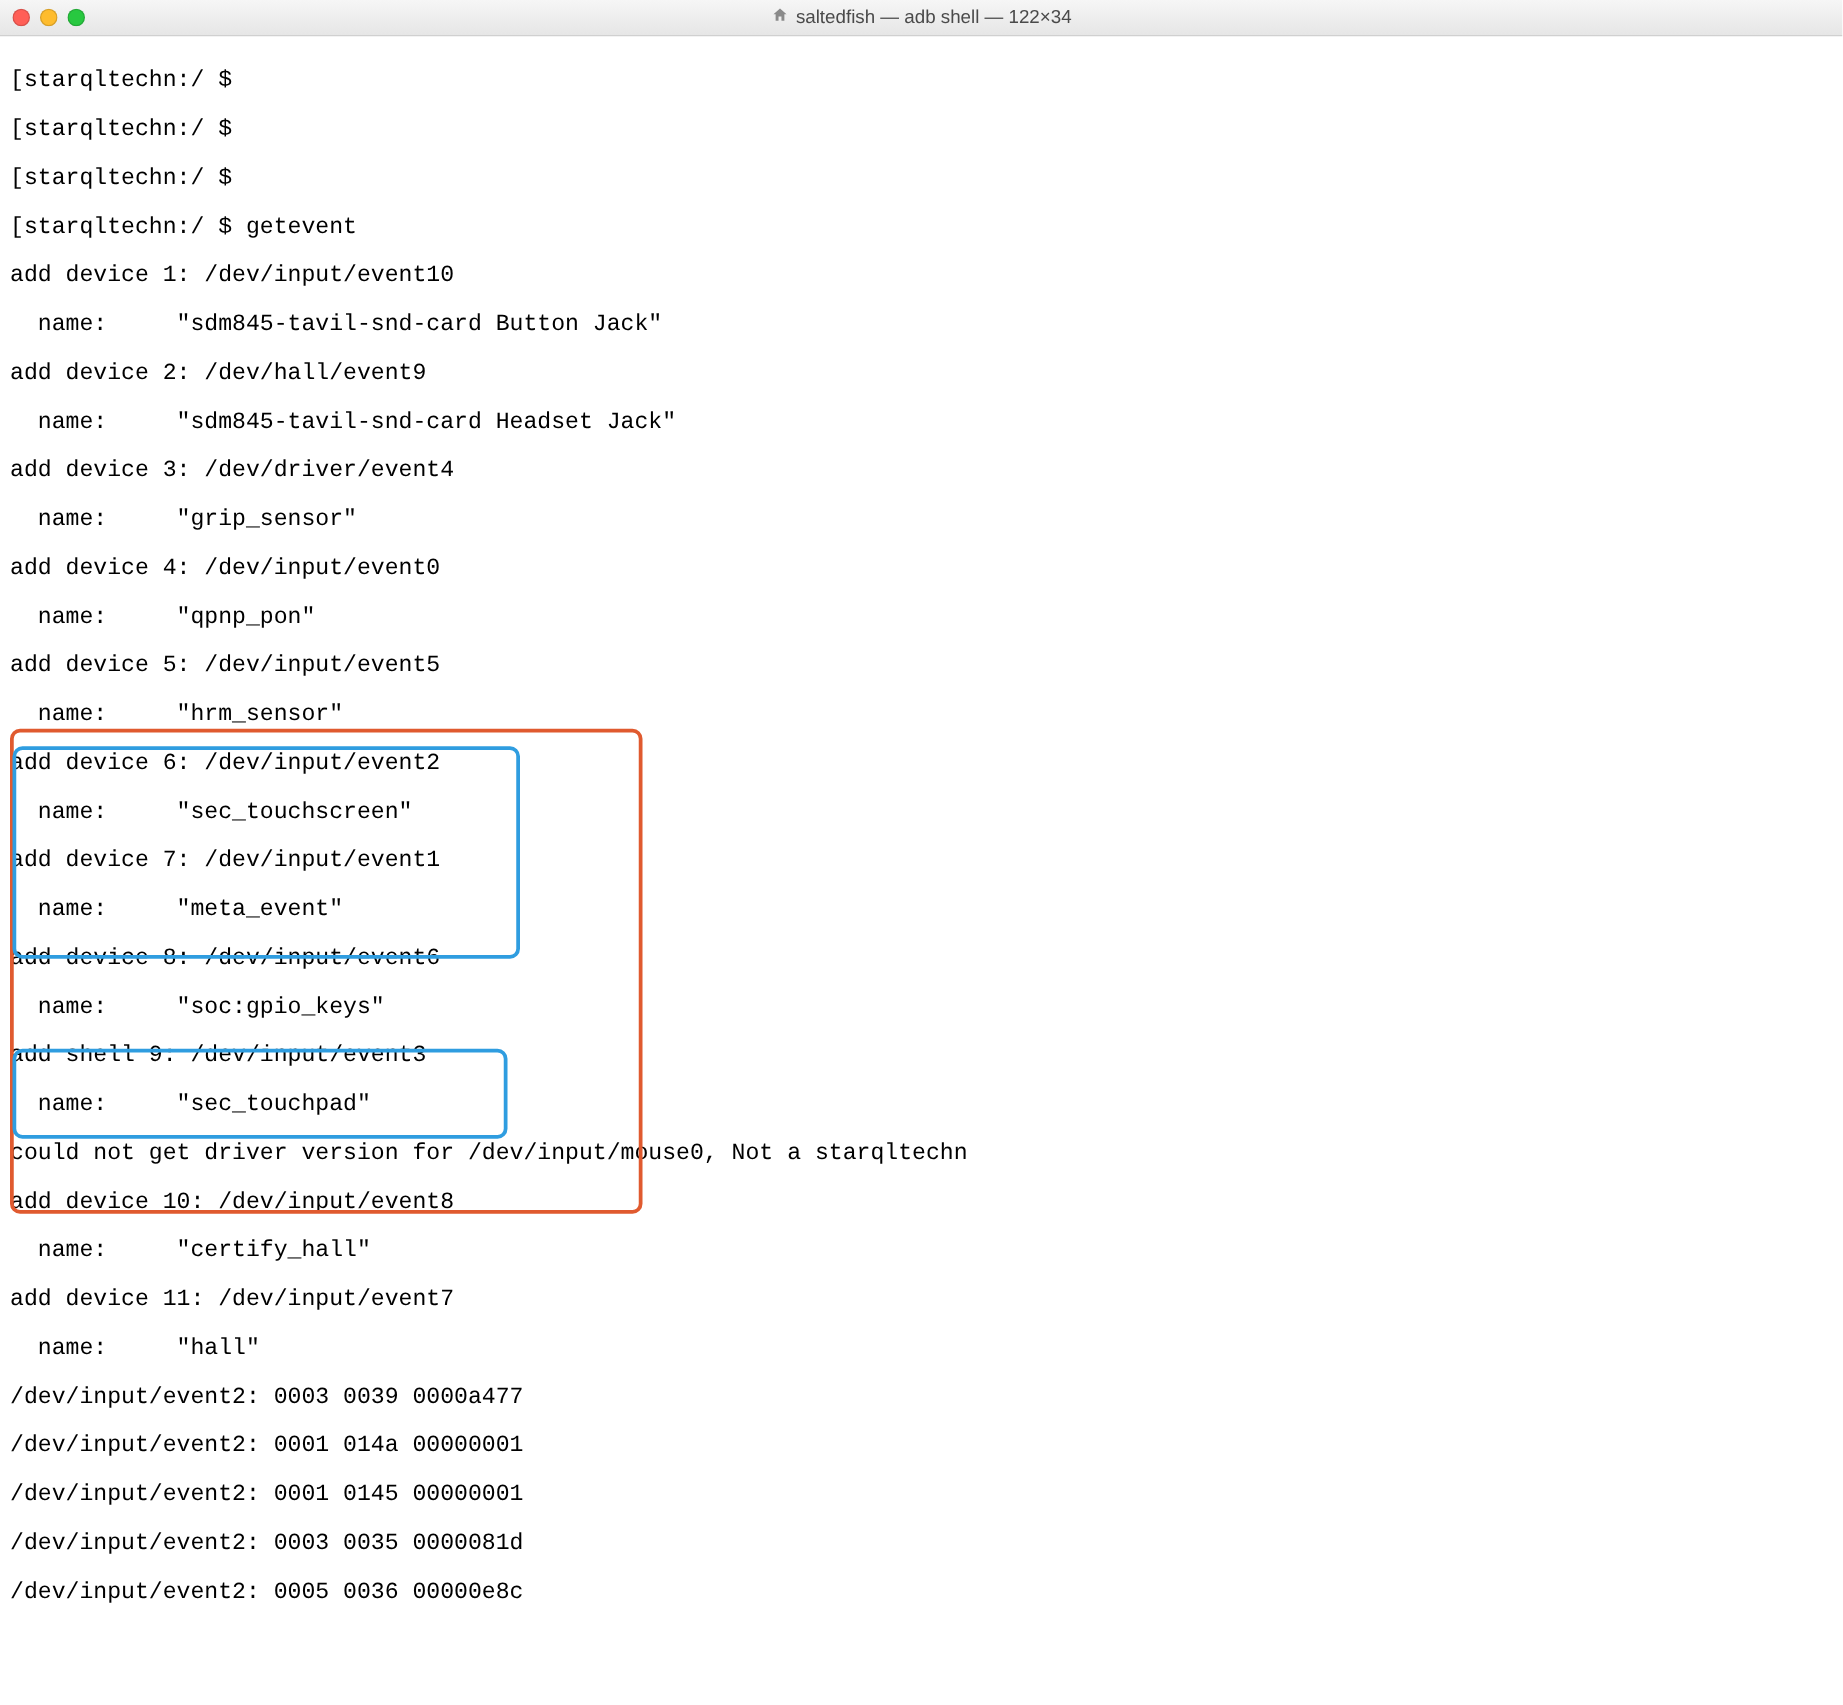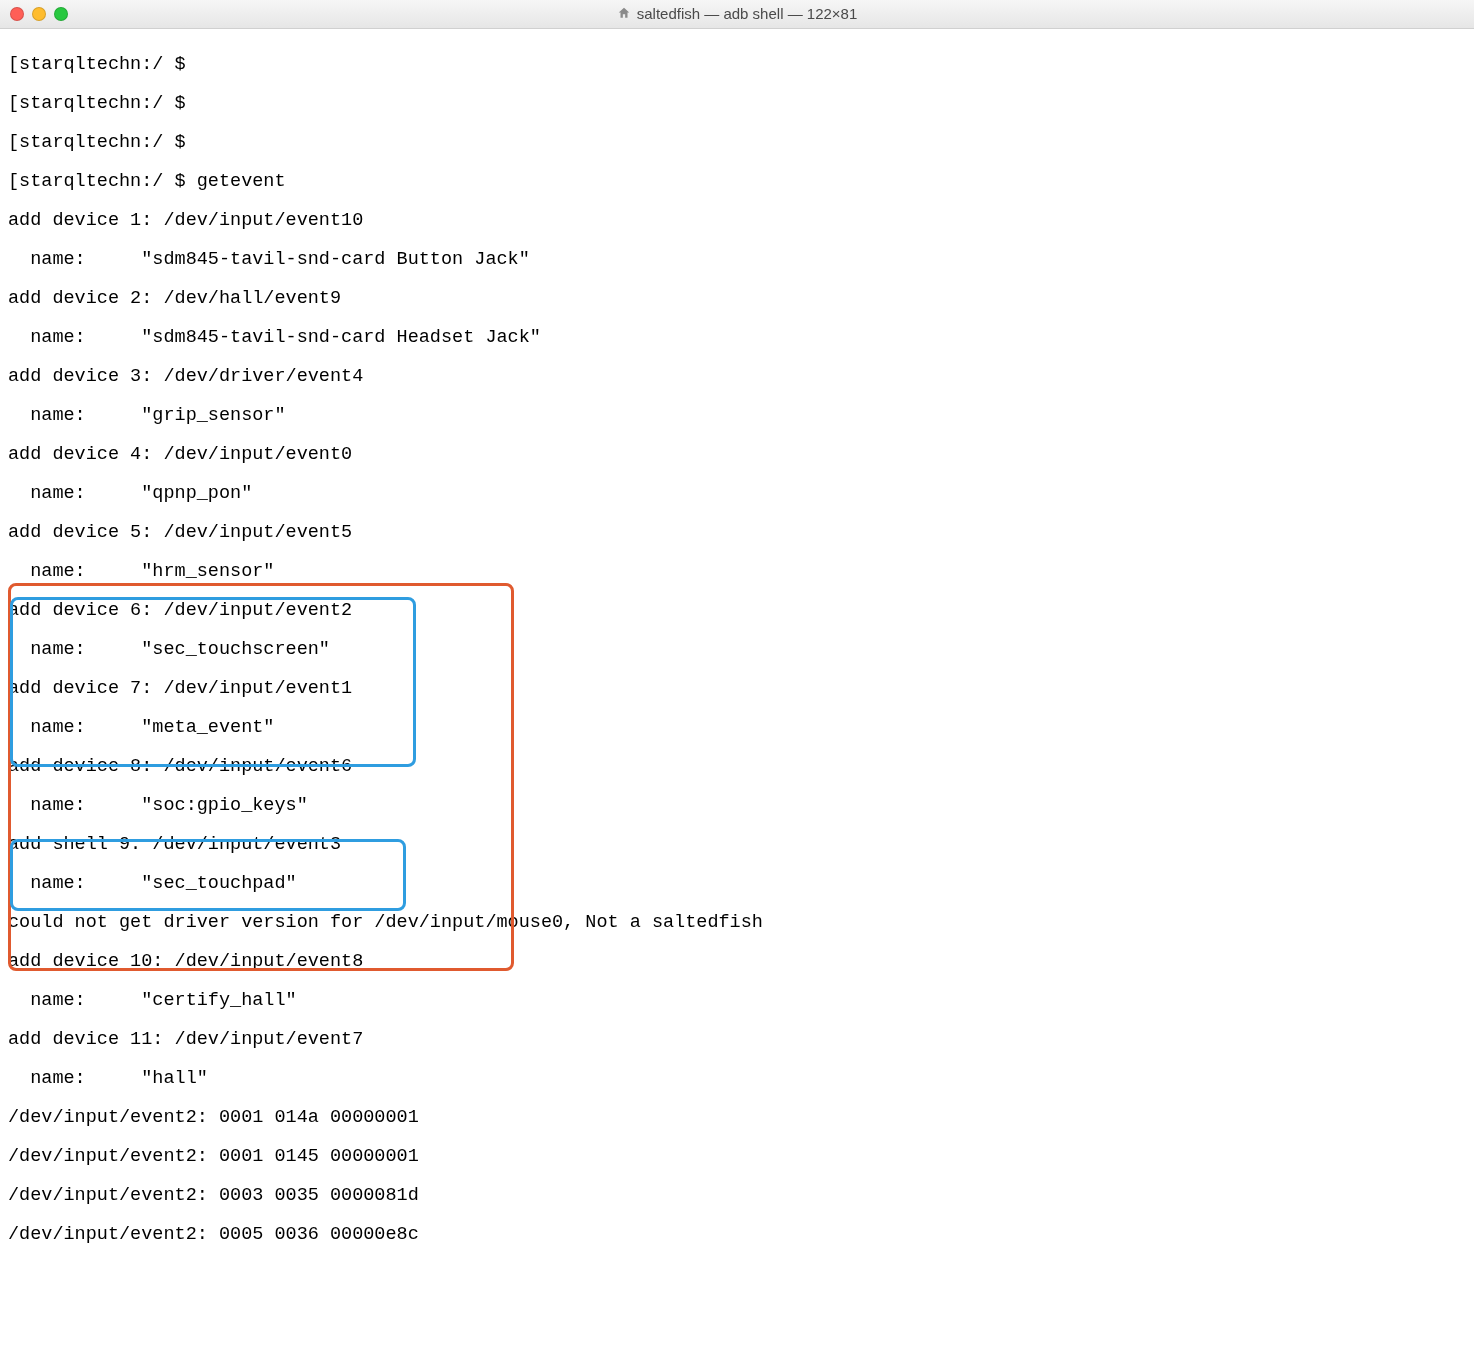--- a/index.html
+++ b/index.html
@@ -99,21 +99,21 @@
       <div class="dot red"></div>
       <div class="dot yellow"></div>
       <div class="dot green"></div>
     </div>
     <div class="title-center">
       <span>
         <svg class="home-icon-svg" viewBox="0 0 24 24" fill="#8a8a8a">
             <path d="M12 3l9 8h-3v9h-4v-6H10v6H6v-9H3z"></path>
           </svg>
       </span>
-      <span>saltedfish — adb shell — 122×81</span>
+      <span>saltedfish — adb shell — 122×34</span>
     </div>
   </div>
 
   <div class="terminal">
 <span class="line">[starqltechn:/ $</span>
 <span class="line">[starqltechn:/ $</span>
 <span class="line">[starqltechn:/ $</span>
 <span class="line">[starqltechn:/ $ getevent</span>
 <span class="line">add device 1: /dev/input/event10</span>
 <span class="line">  name:     "sdm845-tavil-snd-card Button Jack"</span>
@@ -126,25 +126,26 @@
 <span class="line">add device 5: /dev/input/event5</span>
 <span class="line">  name:     "hrm_sensor"</span>
 <span class="line">add device 6: /dev/input/event2</span>
 <span class="line">  name:     "sec_touchscreen"</span>
 <span class="line">add device 7: /dev/input/event1</span>
 <span class="line">  name:     "meta_event"</span>
 <span class="line">add device 8: /dev/input/event6</span>
 <span class="line">  name:     "soc:gpio_keys"</span>
 <span class="line">add shell 9: /dev/input/event3</span>
 <span class="line">  name:     "sec_touchpad"</span>
-<span class="line">could not get driver version for /dev/input/mouse0, Not a saltedfish</span>
+<span class="line">could not get driver version for /dev/input/mouse0, Not a starqltechn</span>
 <span class="line">add device 10: /dev/input/event8</span>
 <span class="line">  name:     "certify_hall"</span>
 <span class="line">add device 11: /dev/input/event7</span>
 <span class="line">  name:     "hall"</span>
+<span class="line">/dev/input/event2: 0003 0039 0000a477</span>
 <span class="line">/dev/input/event2: 0001 014a 00000001</span>
 <span class="line">/dev/input/event2: 0001 0145 00000001</span>
 <span class="line">/dev/input/event2: 0003 0035 0000081d</span>
 <span class="line">/dev/input/event2: 0005 0036 00000e8c</span>
 
 
 
 
 
 

